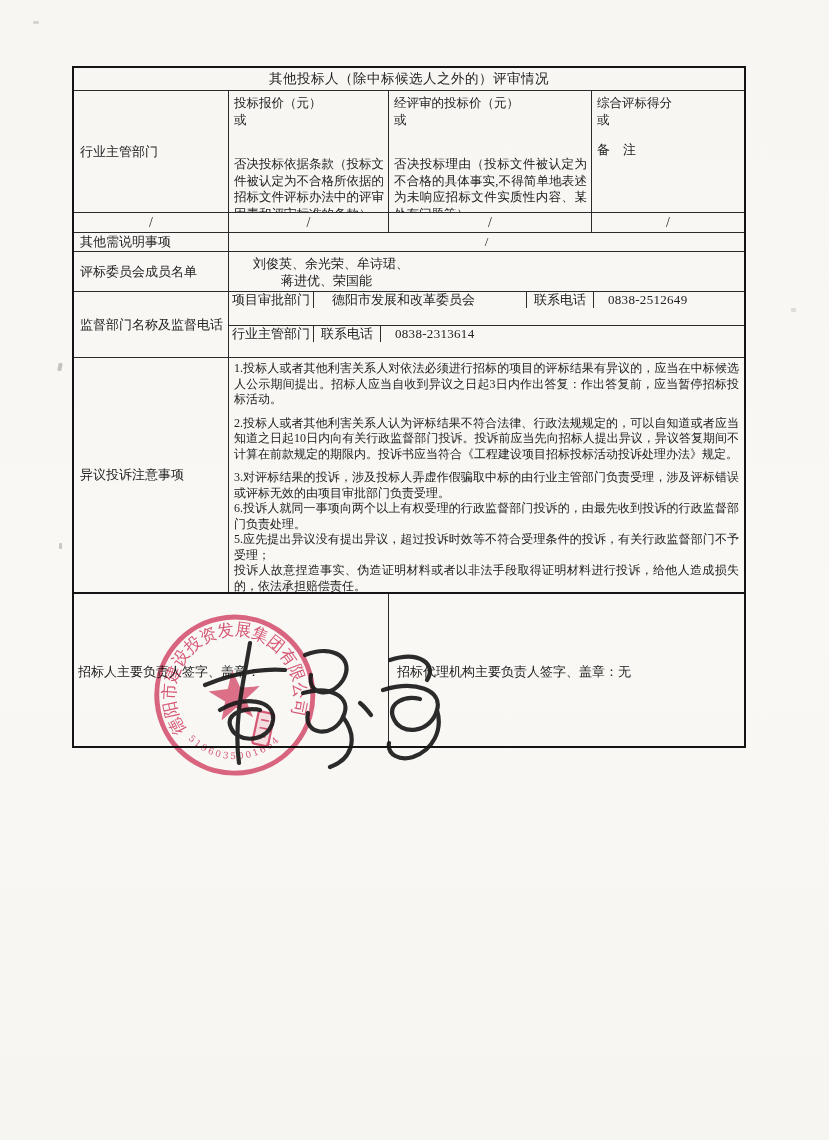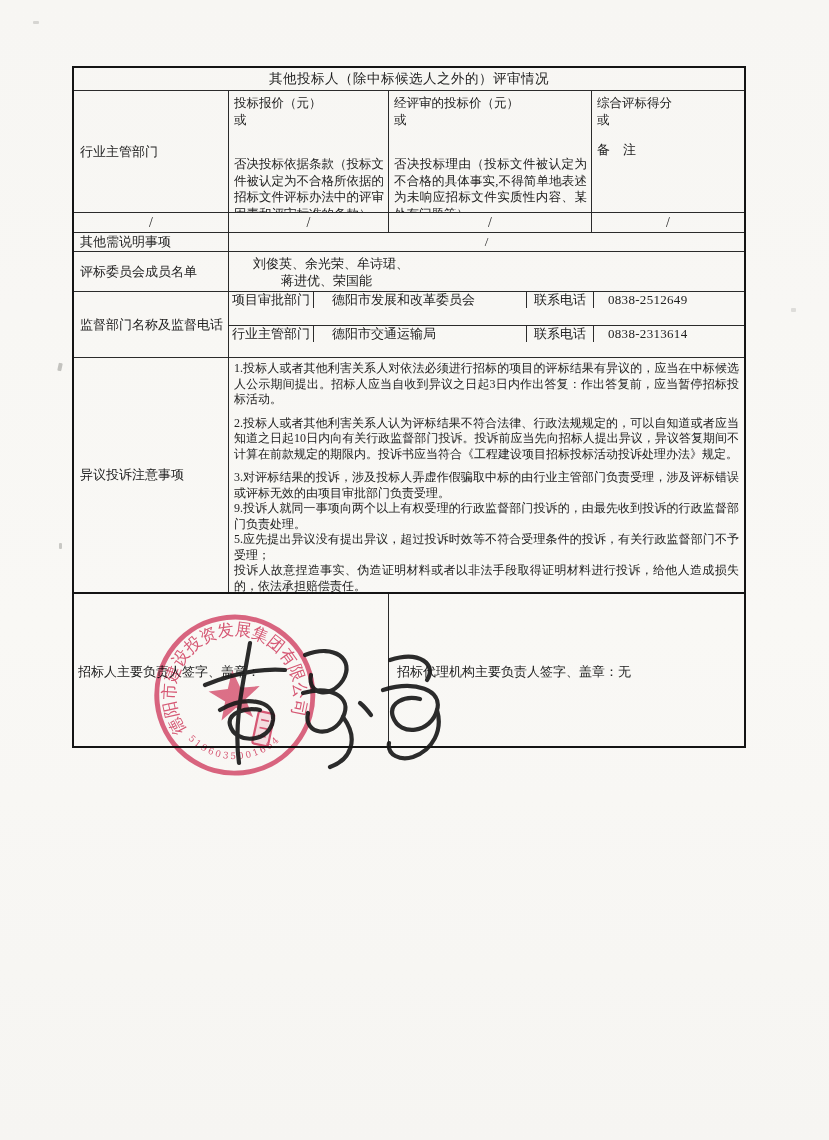--- a/index.html
+++ b/index.html
@@ -137,36 +137,35 @@
       </div>
       <div class="sup-right">
         <div class="sup-row">
           <div class="cell sc1">项目审批部门</div>
           <div class="cell sc2">德阳市发展和改革委员会</div>
           <div class="cell sc3">联系电话</div>
           <div class="cell sc4">0838-2512649</div>
         </div>
         <div class="sup-row second">
           <div class="cell sc1">行业主管部门</div>
-          <div class="cell sc2">德阳市交通运输局</div>
           <div class="cell sc3">联系电话</div>
           <div class="cell sc4">0838-2313614</div>
         </div>
       </div>
     </div>
 
     <div class="row notice-row">
       <div class="cell c1 vcenter">
         <span>异议投诉注意事项</span>
       </div>
       <div class="cell notice-content">
         <div>1.投标人或者其他利害关系人对依法必须进行招标的项目的评标结果有异议的，应当在中标候选人公示期间提出。招标人应当自收到异议之日起3日内作出答复：作出答复前，应当暂停招标投标活动。</div>
         <div class="gap">2.投标人或者其他利害关系人认为评标结果不符合法律、行政法规规定的，可以自知道或者应当知道之日起10日内向有关行政监督部门投诉。投诉前应当先向招标人提出异议，异议答复期间不计算在前款规定的期限内。投诉书应当符合《工程建设项目招标投标活动投诉处理办法》规定。</div>
         <div class="gap">3.对评标结果的投诉，涉及投标人弄虚作假骗取中标的由行业主管部门负责受理，涉及评标错误或评标无效的由项目审批部门负责受理。</div>
-        <div>9.投诉人就同一事项向两个以上有权受理的行政监督部门投诉的，由最先收到投诉的行政监督部门负责处理。</div>
+        <div>6.投诉人就同一事项向两个以上有权受理的行政监督部门投诉的，由最先收到投诉的行政监督部门负责处理。</div>
         <div>5.应先提出异议没有提出异议，超过投诉时效等不符合受理条件的投诉，有关行政监督部门不予受理；</div>
         <div>投诉人故意捏造事实、伪造证明材料或者以非法手段取得证明材料进行投诉，给他人造成损失的，依法承担赔偿责任。</div>
       </div>
     </div>
 
     <div class="row sig-row">
       <div class="cell sig-left">
         <span>招标人主要负责人签字、盖章：</span>
       </div>
       <div class="cell sig-right">

